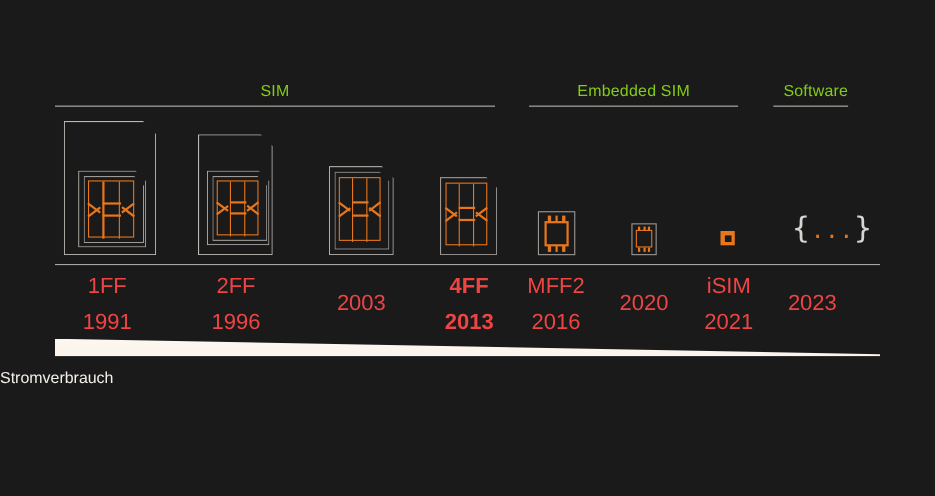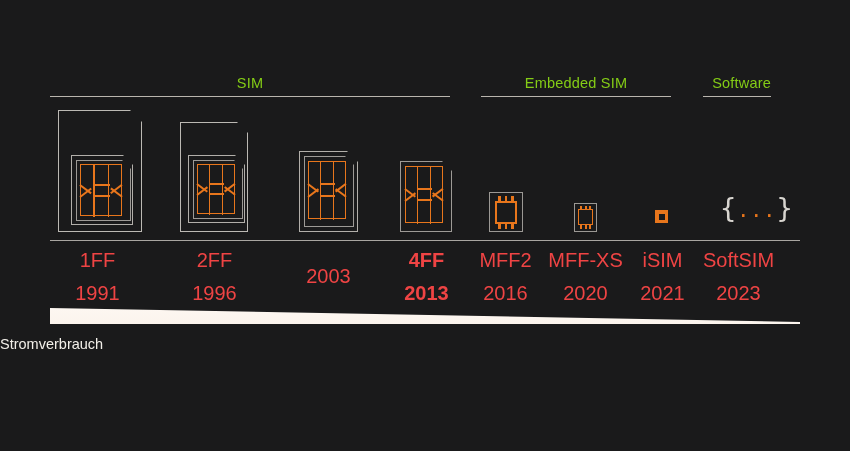--- a/index.html
+++ b/index.html
@@ -287,31 +287,29 @@
     <span class="name">4FF</span>
     <span class="year">2013</span>
   </div>
 
   <div class="lbl" style="left:458px; top:252px; width:95px;text-align:center;">
     <span class="name">MFF2</span>
     <span class="year">2016</span>
   </div>
 
   <div class="lbl" style="left:538px; top:252px; width:95px;">
-    <span class="name">MFF-XS</span>
     <span class="year">2020</span>
   </div>
 
   <div class="lbl" style="left:615px; top:252px; width:95px;">
     <span class="name">iSIM</span>
     <span class="year">2021</span>
   </div>
 
   <div class="lbl" style="left:691px; top:252px; width:95px;">
-    <span class="name">SoftSIM</span>
     <span class="year">2023</span>
   </div>
 
   <div class="wedge" style="left:50px; top:308px; width:750px; height:16px;
               clip-path: polygon(0 0, 750px 14px, 750px 16px, 0 16px);"></div>
 
   <div class="wedge-caption" style="left:0px; top:336px;">Stromverbrauch</div>
 
 </div>
 

